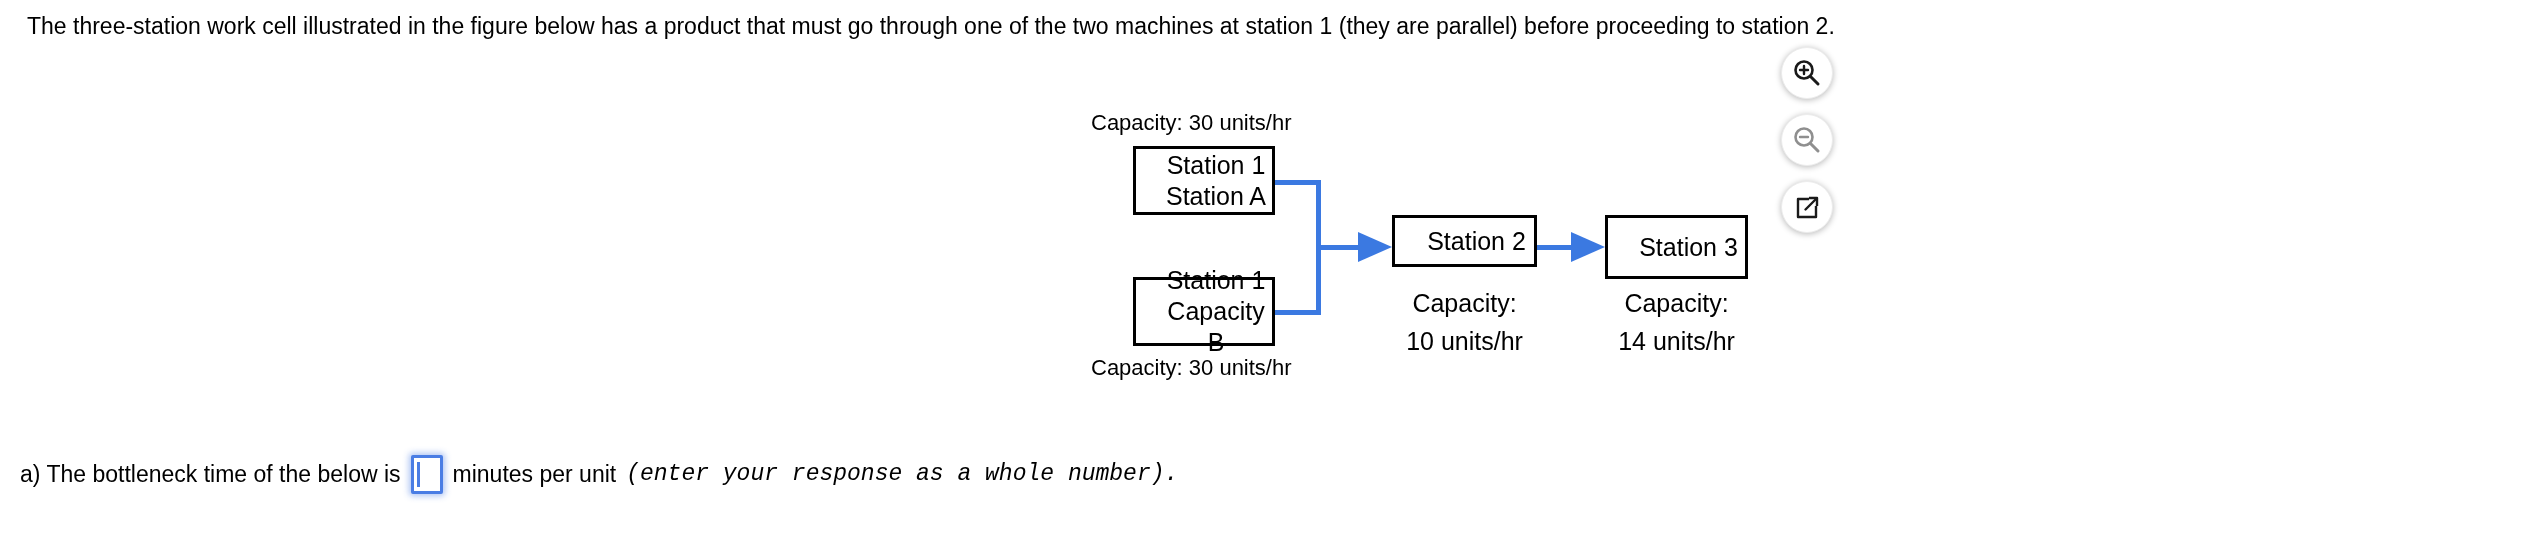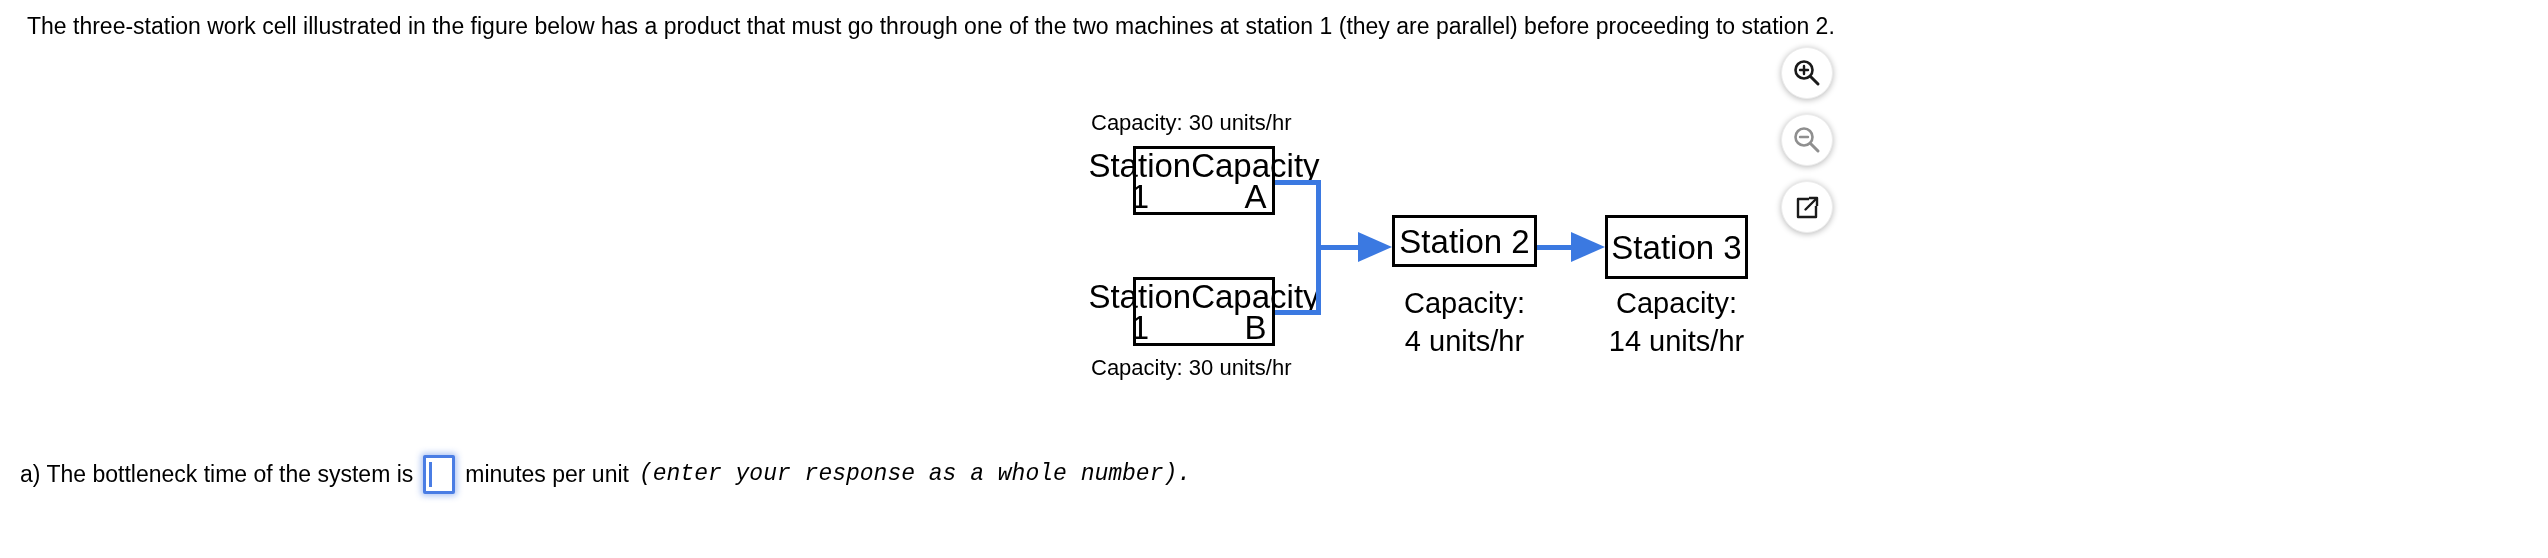--- a/index.html
+++ b/index.html
@@ -7,24 +7,24 @@
     position:relative;width:2548px;height:558px;background:#ffffff;overflow:hidden;
     font-family:"Liberation Sans","DejaVu Sans",sans-serif;color:#000;
   }
   .abs{position:absolute;}
   .question{left:27px;top:12px;font-size:23px;line-height:28px;white-space:nowrap;}
 
   
   .cap-label{font-size:22px;white-space:nowrap;}
   .node-box{
     box-sizing:border-box;border:3px solid #000;background:#fff;
-    display:flex;flex-direction:row;align-items:center;justify-content:center;
-    font-size:33px;line-height:31px;text-align:center;
+    display:flex;flex-direction:column;align-items:center;justify-content:center;
+    font-size:25px;line-height:31px;text-align:center;padding-left:24px;
   }
-  .cap-block{font-size:29px;line-height:38px;text-align:center;}
+  .cap-block{font-size:25px;line-height:38px;text-align:center;}
   .conn{background:#3b79e1;}
   .arrow-head{
     width:0;height:0;border-top:15px solid transparent;border-bottom:15px solid transparent;
     border-left:34px solid #3b79e1;
   }
 
   
   .tool-btn{
     width:52px;height:52px;border-radius:50%;background:#fff;
     border:1px solid #ececec;box-shadow:0 1px 6px rgba(0,0,0,0.28);
@@ -46,21 +46,21 @@
 <body>
 
 <div class="screen">
 
   <div class="abs question">The three-station work cell illustrated in the figure below has a product that must go through one of the two machines at station 1 (they are parallel) before proceeding to station 2.</div>
 
   <div class="abs cap-label" style="left:1091px;top:110px;">Capacity: 30 units/hr</div>
 
   <div class="abs node-box" style="left:1133px;top:146px;width:142px;height:69px;">
     <span>Station 1</span>
-    <span>Capacity A</span>
+    <span>Station A</span>
   </div>
 
   <div class="abs node-box" style="left:1133px;top:277px;width:142px;height:69px;">
     <span>Station 1</span>
     <span>Capacity B</span>
   </div>
 
   <div class="abs cap-label" style="left:1091px;top:355px;">Capacity: 30 units/hr</div>
 
   <div class="abs conn" style="left:1275px;top:180px;width:46px;height:5px;"></div>
@@ -75,21 +75,21 @@
 
   <div class="abs conn" style="left:1537px;top:245px;width:38px;height:5px;"></div>
   <div class="abs arrow-head" style="left:1571px;top:232px;"></div>
 
   <div class="abs node-box" style="left:1605px;top:215px;width:143px;height:64px;">
     <span>Station 3</span>
   </div>
 
   <div class="abs cap-block" style="left:1392px;top:284px;width:145px;">
     <div>Capacity:</div>
-    <div>4 units/hr</div>
+    <div>10 units/hr</div>
   </div>
 
   <div class="abs cap-block" style="left:1605px;top:284px;width:143px;">
     <div>Capacity:</div>
     <div>14 units/hr</div>
   </div>
 
   <div class="abs tool-btn" style="left:1781px;top:47px;">
     <svg width="32" height="32" viewBox="0 0 32 32">
       <circle cx="13" cy="13" r="8.5" fill="none" stroke="#1a1a1a" stroke-width="2.6"></circle>
@@ -109,21 +109,21 @@
 
   <div class="abs tool-btn" style="left:1781px;top:181px;">
     <svg width="32" height="32" viewBox="0 0 32 32">
       <path d="M 18 8 H 7 V 26 H 25 V 15" fill="none" stroke="#1a1a1a" stroke-width="2.4" stroke-linejoin="round"></path>
       <line x1="14.5" y1="18.5" x2="25" y2="8" stroke="#1a1a1a" stroke-width="2.4" stroke-linecap="round"></line>
       <polyline points="18,7 26,7 26,15" fill="none" stroke="#1a1a1a" stroke-width="2.4" stroke-linejoin="round"></polyline>
     </svg>
   </div>
 
   <div class="abs answer-row">
-    <span>a) The bottleneck time of the system is</span>
+    <span>a) The bottleneck time of the below is</span>
     <div class="answer-input">
       <div class="caret"></div>
     </div>
     <span>minutes per unit</span>
     <span class="italic">(enter your response as a whole number).</span>
   </div>
 
 </div>
 
 </body></html>

